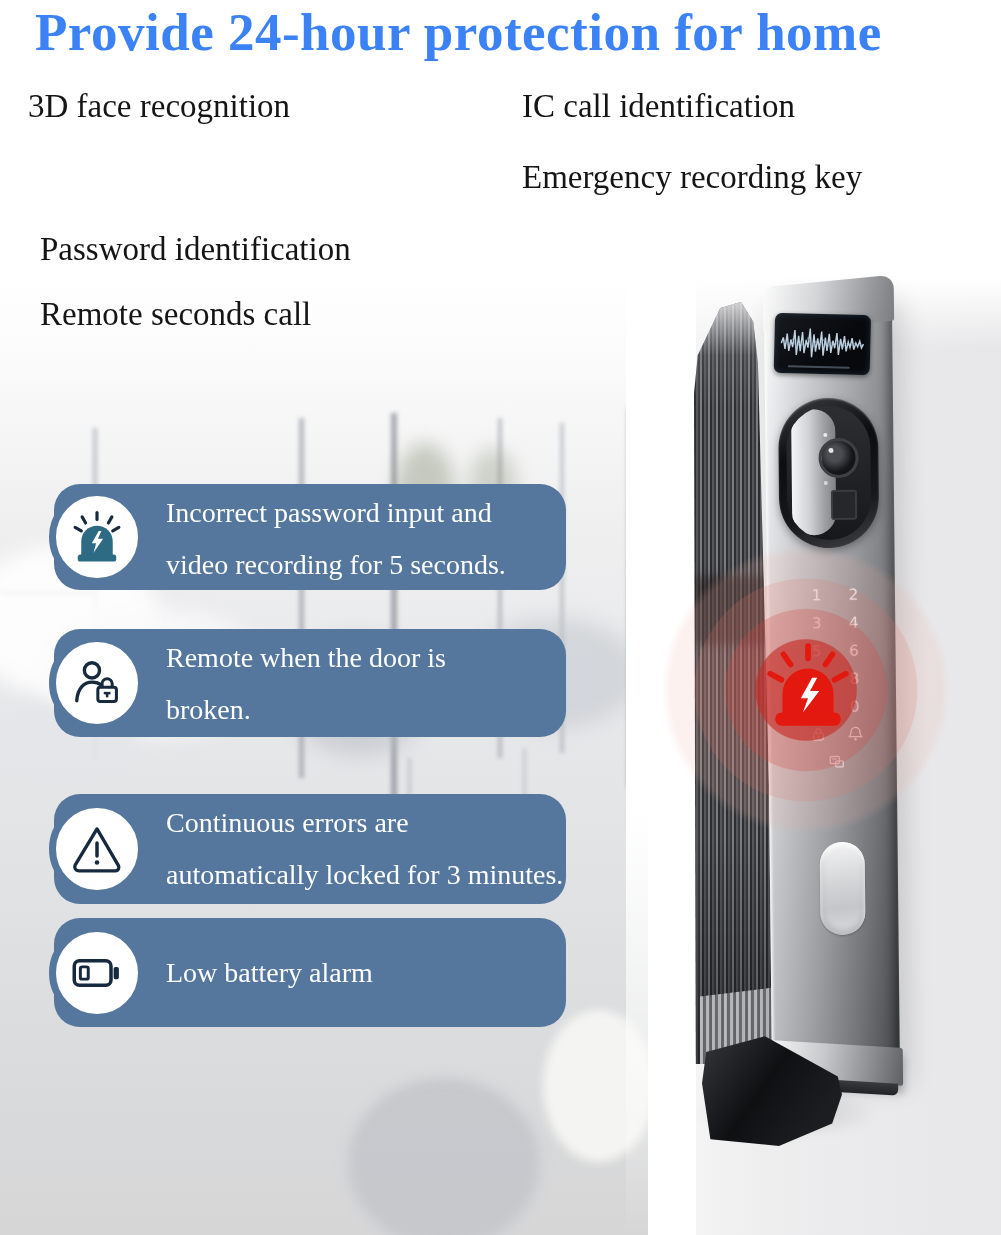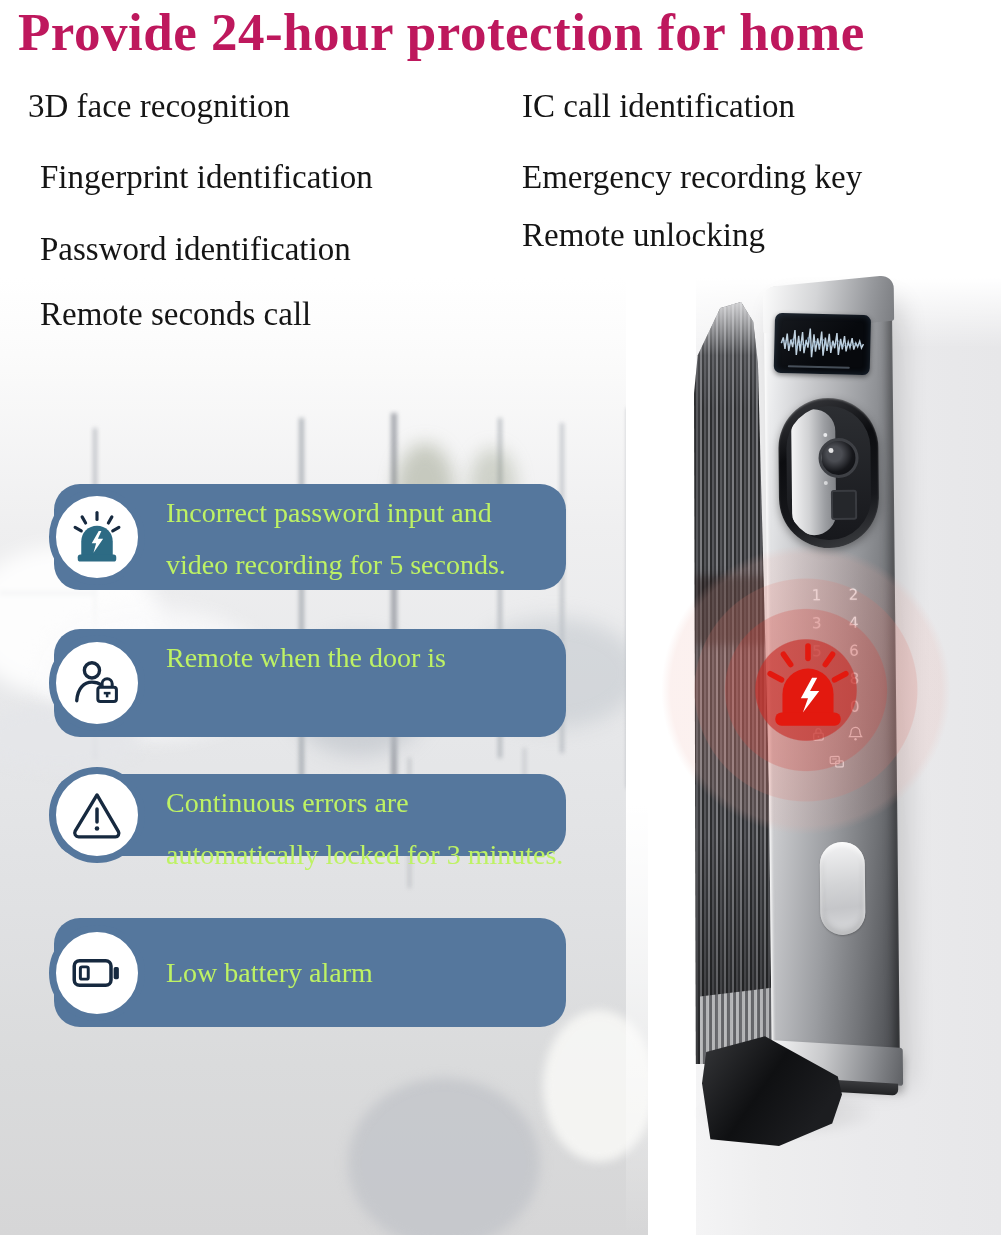--- a/index.html
+++ b/index.html
@@ -22,34 +22,34 @@
   .product-bg{
     position:absolute; left:696px; top:278px; width:305px; height:957px;
     background:linear-gradient(90deg,#f4f4f5 0%,#eeeeef 22%,#eaeaec 55%,#e7e7e9 100%);
   }
   .product-bg::before{
     content:''; position:absolute; left:0; top:0; width:100%; height:70px;
     background:linear-gradient(180deg,#ffffff 0%,rgba(255,255,255,0) 100%);
   }
   
   .page-title{
-    position:absolute; left:18px; top:2px; font-size:53px; font-weight:600;
-    letter-spacing:.5px; color:#be185d; white-space:nowrap;
+    position:absolute; left:35px; top:2px; font-size:53px; font-weight:600;
+    letter-spacing:.5px; color:#3b82f6; white-space:nowrap;
   }
   .feature{position:absolute; font-size:33px; color:#151515; white-space:nowrap;}
   .fl0{left:28px; top:88px}  .fl1{left:40px; top:159px}
   .fl2{left:40px; top:231px} .fl3{left:40px; top:296px}
   .fr0{left:522px; top:88px} .fr1{left:522px; top:159px} .fr2{left:522px; top:217px}
   
   .callout{
     position:absolute; left:54px; width:512px; background:#55779d; border-radius:26px;
-    color:#bef264; font-size:28px;
+    color:#ffffff; font-size:28px;
   }
   .c1{top:484px; height:106px} .c2{top:629px; height:108px}
-  .c3{top:774px; height:82px} .c4{top:918px; height:109px}
+  .c3{top:794px; height:110px} .c4{top:918px; height:109px}
   .icon-circle{
     position:absolute; left:-5px; top:50%; transform:translateY(-50%);
     width:82px; height:82px; background:#ffffff; border:7px solid #55779d; border-radius:50%;
     display:flex; align-items:center; justify-content:center;
   }
   .callout .text{margin-left:112px; padding-top:3px; white-space:nowrap;}
   .callout .line{height:52px; line-height:52px;}
   .c4 .text{display:flex; align-items:center; height:100%; padding-top:0;text-align:right;}
   
   .lock{position:absolute; left:682px; top:282px; width:225px; height:880px;}
@@ -165,26 +165,24 @@
     <div class="vline" style="left:523px;top:470px;width:3px;height:110px;background:rgba(150,155,162,.4)"></div>
     <div class="blob" style="left:348px;top:800px;width:192px;height:170px;background:rgba(196,199,203,.9);filter:blur(6px)"></div>
     <div class="blob" style="left:543px;top:732px;width:112px;height:152px;background:rgba(246,245,243,.95);filter:blur(5px)"></div>
   </div>
 
   <div class="divider-band"></div>
   <div class="product-bg"></div>
 
   <div class="page-title">Provide 24-hour protection for home</div>
   <div class="feature fl0">3D face recognition</div>
-  <div class="feature fl1">Fingerprint identification</div>
   <div class="feature fl2">Password identification</div>
   <div class="feature fl3">Remote seconds call</div>
   <div class="feature fr0">IC call identification</div>
   <div class="feature fr1">Emergency recording key</div>
-  <div class="feature fr2">Remote unlocking</div>
 
   <div class="lock">
     <div class="lock-shadow"></div>
     <div class="rear"></div>
     <div class="front">
       <div class="cap"></div>
       <div class="screen">
         <svg viewBox="0 0 90 44" width="86" height="44">
           <polyline points="2,22 4,16 6,28 8,12 10,30 12,18 14,26 16,8 18,34 20,14 22,30 24,10 26,32 28,18 30,26 32,6 34,36 36,12 38,30 40,16 42,28 44,9 46,34 48,15 50,29 52,11 54,31 56,18 58,26 60,10 62,33 64,16 66,27 68,13 70,29 72,19 74,25 76,15 78,27 80,20 82,24 84,18 86,25 88,21" fill="none" stroke="#cfe3f2" stroke-width="1.5" opacity=".92"></polyline>
           <polyline points="2,22 6,19 10,25 14,17 18,27 22,20 26,25 30,15 34,28 38,19 42,25 46,17 50,26 54,20 58,24 62,18 66,25 70,21 74,24 78,20 82,23 86,21" fill="none" stroke="#8fb4d4" stroke-width="1" opacity=".55"></polyline>
@@ -272,20 +270,21 @@
         <circle cx="26" cy="17" r="9" fill="none" stroke="#16293f" stroke-width="4"></circle>
         <path d="M8,53 C9,38 17,31 26,31 c4.5,0 8.5,1.2 11.5,3.6" fill="none" stroke="#16293f" stroke-width="4" stroke-linecap="round"></path>
         <rect x="33" y="37" width="22" height="17" rx="3" fill="none" stroke="#16293f" stroke-width="3.6"></rect>
         <path d="M38,37 v-4 a6,6 0 0 1 12,0 v4" fill="none" stroke="#16293f" stroke-width="3.6"></path>
         <line x1="40" y1="44" x2="48" y2="44" stroke="#16293f" stroke-width="3"></line>
         <line x1="44" y1="44" x2="44" y2="49" stroke="#16293f" stroke-width="3"></line>
       </svg>
     </div>
     <div class="text">
       <div class="line">Remote when the door is</div>
+      <div class="line">broken.</div>
     </div>
   </div>
 
   <div class="callout c3">
     <div class="icon-circle">
       <svg width="56" height="56" viewBox="0 0 64 64">
         <path d="M32,9 L56.5,51 a4,4 0 0 1 -3.5,6 H11 a4.5,4.5 0 0 1 -4,-6.5 Z" fill="none" stroke="#16293f" stroke-width="3.8" stroke-linejoin="round"></path>
         <line x1="32" y1="25" x2="32" y2="40" stroke="#16293f" stroke-width="4" stroke-linecap="round"></line>
         <circle cx="32" cy="47.5" r="2.6" fill="#16293f"></circle>
       </svg>

